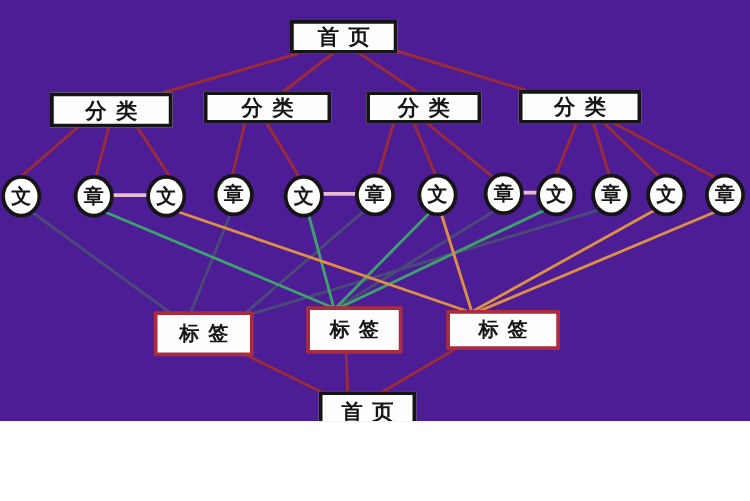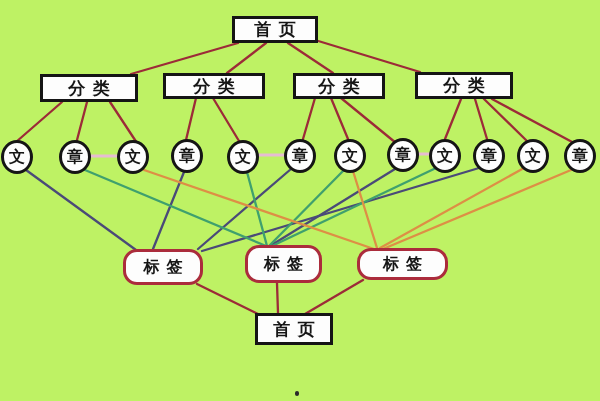--- a/index.html
+++ b/index.html
@@ -1,27 +1,27 @@
 <!DOCTYPE html>
 <html><head>
 <meta charset="utf-8">
 <style>
   html,body{margin:0;padding:0;background:#fff;}
   .canvas{
-    position:relative;width:600px;height:401px;background:#bef264;overflow:hidden;
+    position:relative;width:600px;height:337px;background:#4c1d95;overflow:hidden;
     font-family:"DejaVu Sans","Liberation Sans",sans-serif;
   }
   #edge-svg{position:absolute;left:0;top:0;width:600px;height:401px;}
   #nodes-layer{position:absolute;left:0;top:0;width:600px;height:401px;}
   .node{
     position:absolute;box-sizing:border-box;display:flex;align-items:center;justify-content:center;
     background:#fdfdfd;color:#161616;font-weight:bold;
   }
   .node.rect{border:3px solid #151515;font-size:17px;}
-  .node.round{border:3px solid #ab2c3c;border-radius:14px;font-size:16px;}
+  .node.round{border:3px solid #ab2c3c;border-radius:1px;font-size:16px;}
   .node.circle{border:3px solid #151515;border-radius:50%;width:32px;height:34px;font-size:16px;background:#fdfdfd;}
   .node.rect span,.node.round span{letter-spacing:.45em;margin-right:-.45em;white-space:nowrap;}
   .stray{position:absolute;width:4px;height:5px;background:#2a2a2a;border-radius:2px;}
 </style>
 </head>
 <body>
 
 <div class="canvas">
   <svg id="edge-svg" viewBox="0 0 600 401">
       <line x1="238" y1="43" x2="131" y2="74" stroke="#9c2b38" stroke-width="2.3" stroke-linecap="round"></line>

